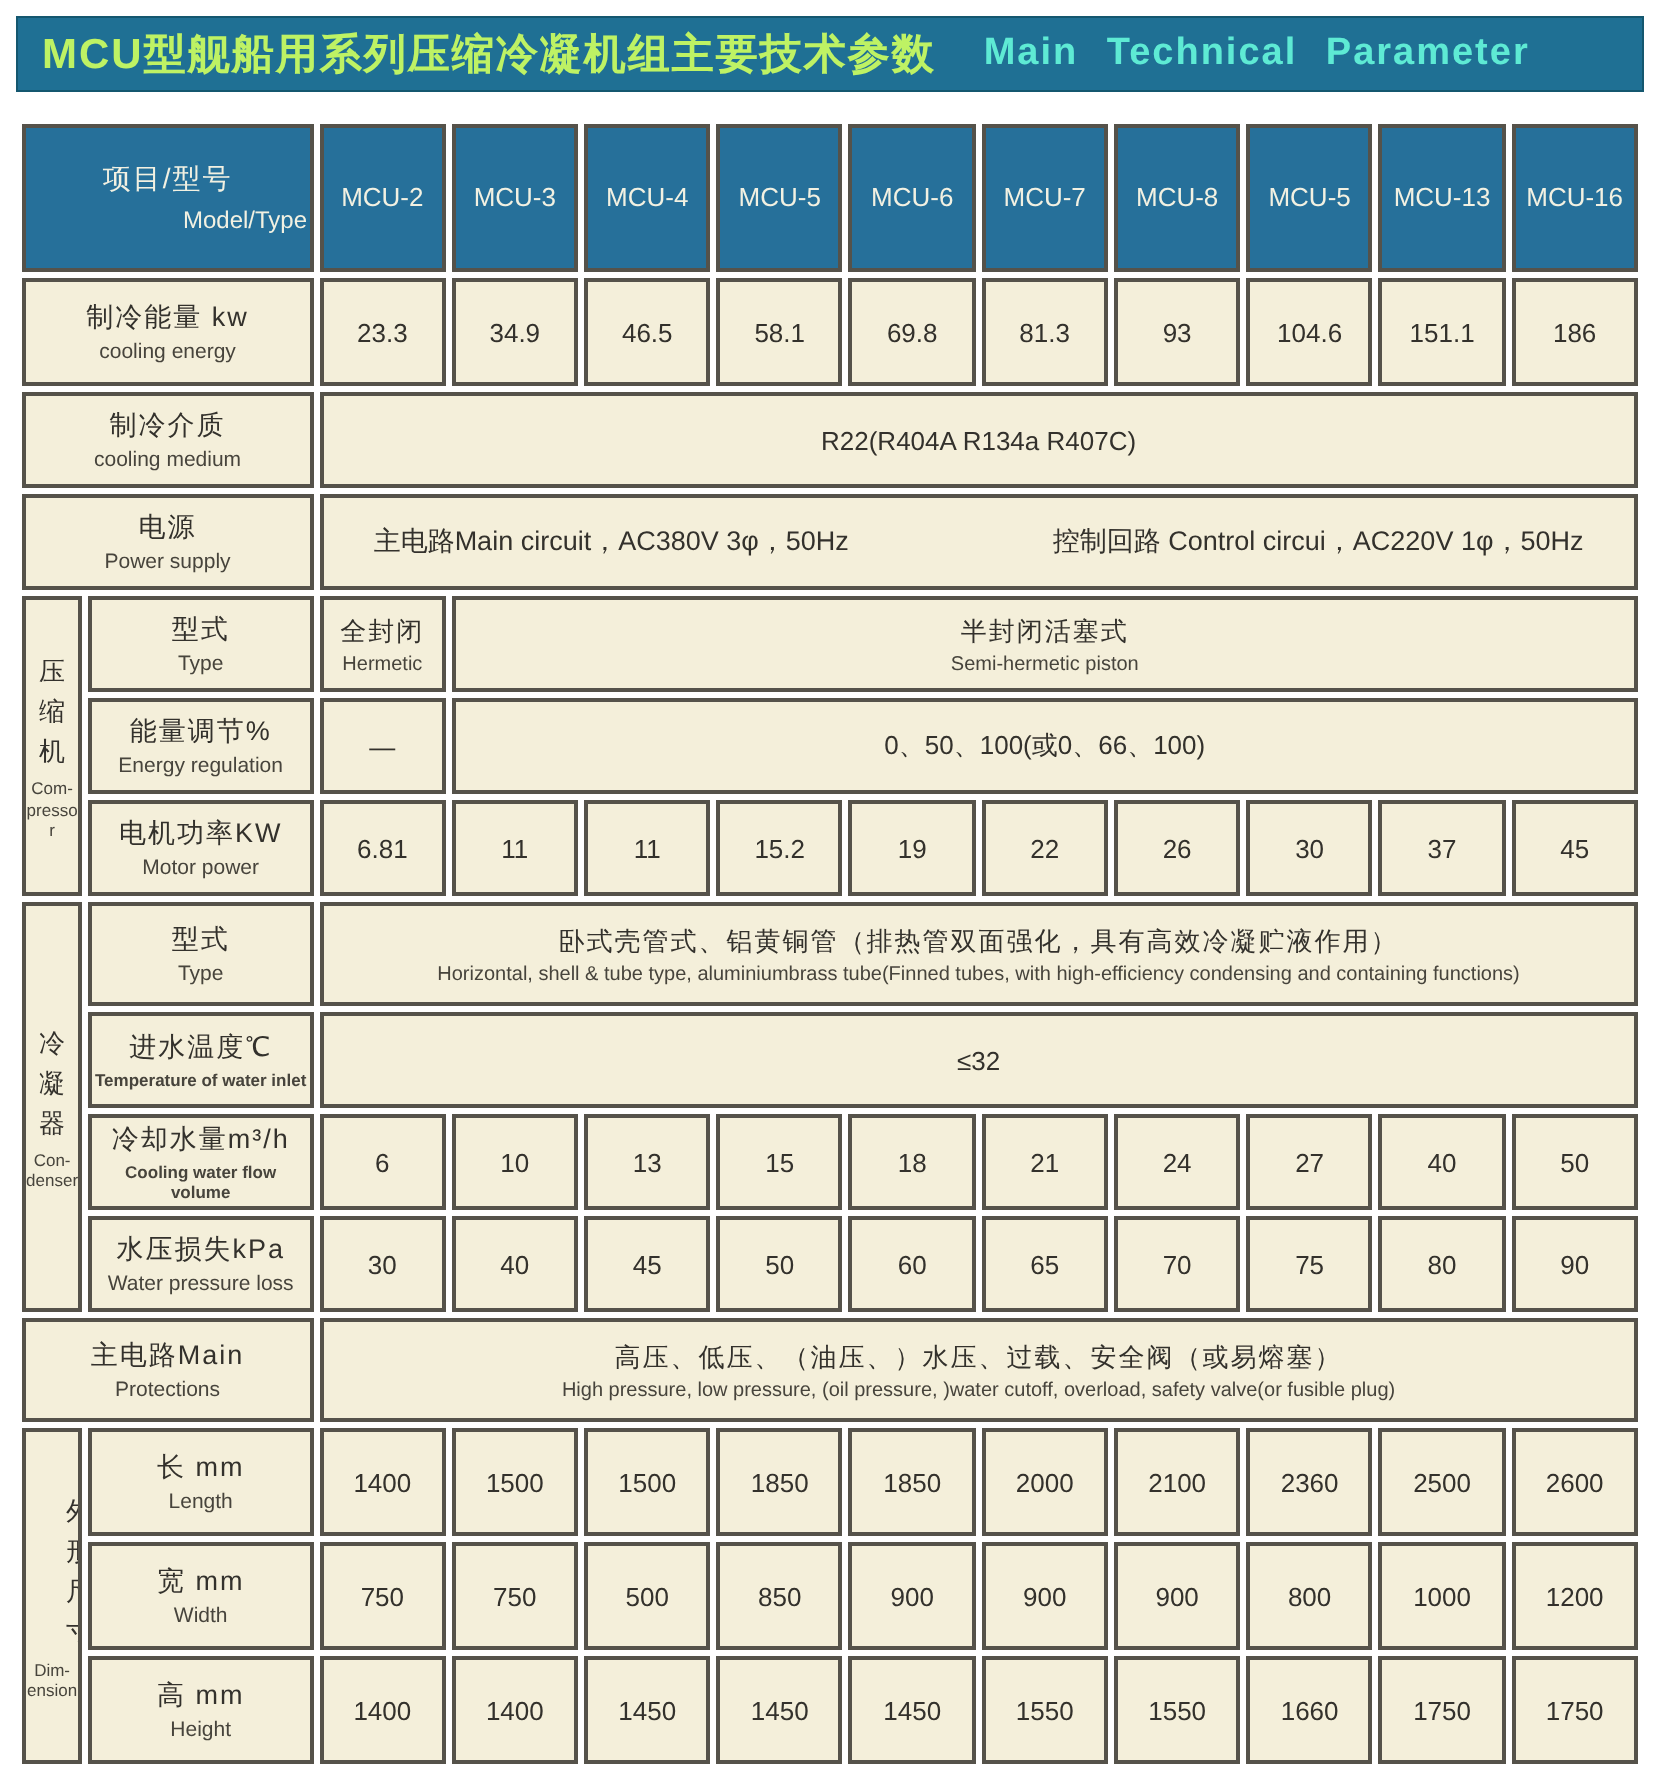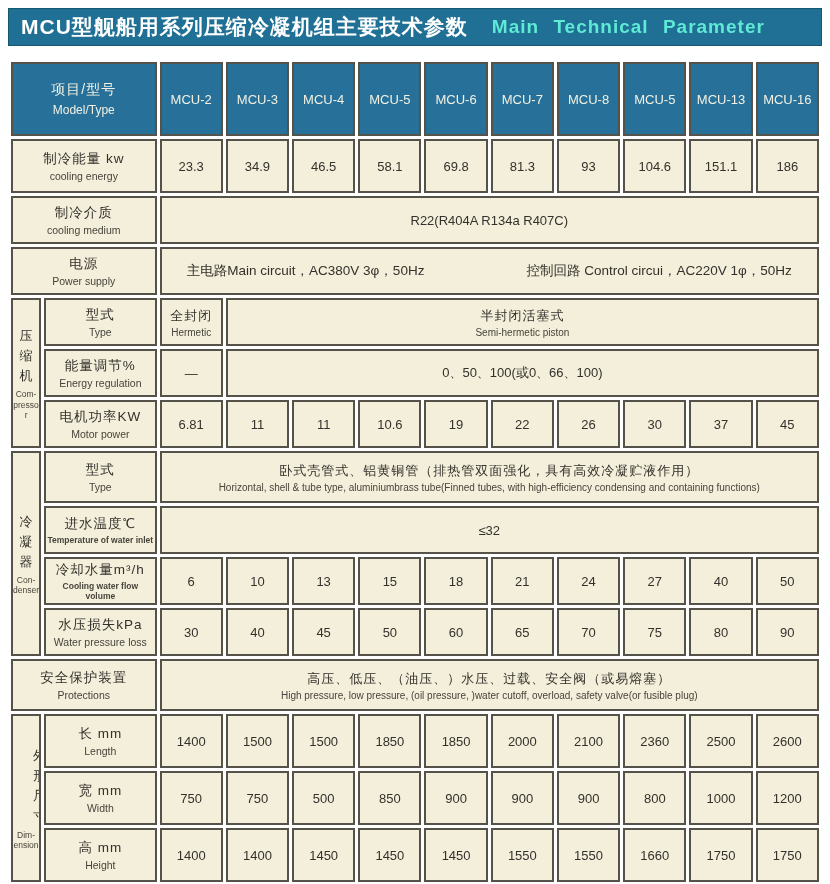--- a/index.html
+++ b/index.html
@@ -1,28 +1,28 @@
 <!DOCTYPE html>
 <html><head>
 <meta charset="utf-8">
 <style>
   html,body{margin:0;padding:0;background:#ffffff;}
   body{width:830px;height:884px;font-family:"Liberation Sans",sans-serif;color:#33312c;}
   .page{padding:8px 8px 0 8px;}
   .title-bar{background:#1f7094;border:1px solid #14576f;height:36px;display:flex;align-items:center;padding:0 12px;gap:24px;}
-  .title-zh{color:#ffffff;font-size:21px;font-weight:bold;letter-spacing:1px;white-space:nowrap;}
+  .title-zh{color:#bef264;font-size:21px;font-weight:bold;letter-spacing:1px;white-space:nowrap;}
   .title-en{color:#5eead4;font-size:19px;font-weight:bold;letter-spacing:1px;word-spacing:8px;white-space:nowrap;}
   table{border-collapse:separate;border-spacing:3px;margin-top:13px;width:814px;table-layout:fixed;}
   col.c-sec{width:30px;}
   col.c-label{width:112px;}
   col.c-data{width:63px;}
   td,th{border:2px solid #55524a;background:#f4efda;text-align:center;vertical-align:middle;padding:2px 1px;overflow:hidden;}
   th{background:#26709a;color:#f2f1e2;font-weight:normal;height:66px;}
   .hdr-zh{font-size:14px;letter-spacing:1px;}
-  .hdr-en{font-size:12px;margin-top:4px;}
+  .hdr-en{font-size:12px;margin-top:4px;text-align:right;}
   .model{font-size:13px;}
   td{height:40px;font-size:13px;}
   .lbl-zh{font-size:13.5px;letter-spacing:1px;}
   .lbl-en{font-size:10.5px;color:#47443c;margin-top:2px;}
   .lbl-en-xs{font-size:8.5px;color:#47443c;margin-top:2px;font-weight:bold;}
   .num{font-size:13px;}
   .zh-line{font-size:13px;letter-spacing:1px;}
   .en-line{font-size:10px;color:#47443c;margin-top:2px;}
   .split{display:flex;justify-content:center;gap:102px;font-size:13.5px;}
   td.sec{width:30px;padding:2px 0;}
@@ -147,21 +147,21 @@
     </tr>
 
     <tr>
       <td>
         <div class="lbl-zh">电机功率KW</div>
         <div class="lbl-en">Motor power</div>
       </td>
       <td class="num">6.81</td>
       <td class="num">11</td>
       <td class="num">11</td>
-      <td class="num">10.6</td>
+      <td class="num">15.2</td>
       <td class="num">19</td>
       <td class="num">22</td>
       <td class="num">26</td>
       <td class="num">30</td>
       <td class="num">37</td>
       <td class="num">45</td>
     </tr>
 
     <tr class="r-big">
       <td class="sec" rowspan="4">
@@ -219,21 +219,21 @@
       <td class="num">60</td>
       <td class="num">65</td>
       <td class="num">70</td>
       <td class="num">75</td>
       <td class="num">80</td>
       <td class="num">90</td>
     </tr>
 
     <tr class="r-big">
       <td colspan="2">
-        <div class="lbl-zh">安全保护装置</div>
+        <div class="lbl-zh">主电路Main</div>
         <div class="lbl-en">Protections</div>
       </td>
       <td colspan="10">
         <div class="zh-line">高压、低压、（油压、）水压、过载、安全阀（或易熔塞）</div>
         <div class="en-line">High pressure, low pressure, (oil pressure, )water cutoff, overload, safety valve(or fusible plug)</div>
       </td>
     </tr>
 
     <tr class="r-tall">
       <td class="sec" rowspan="3">

